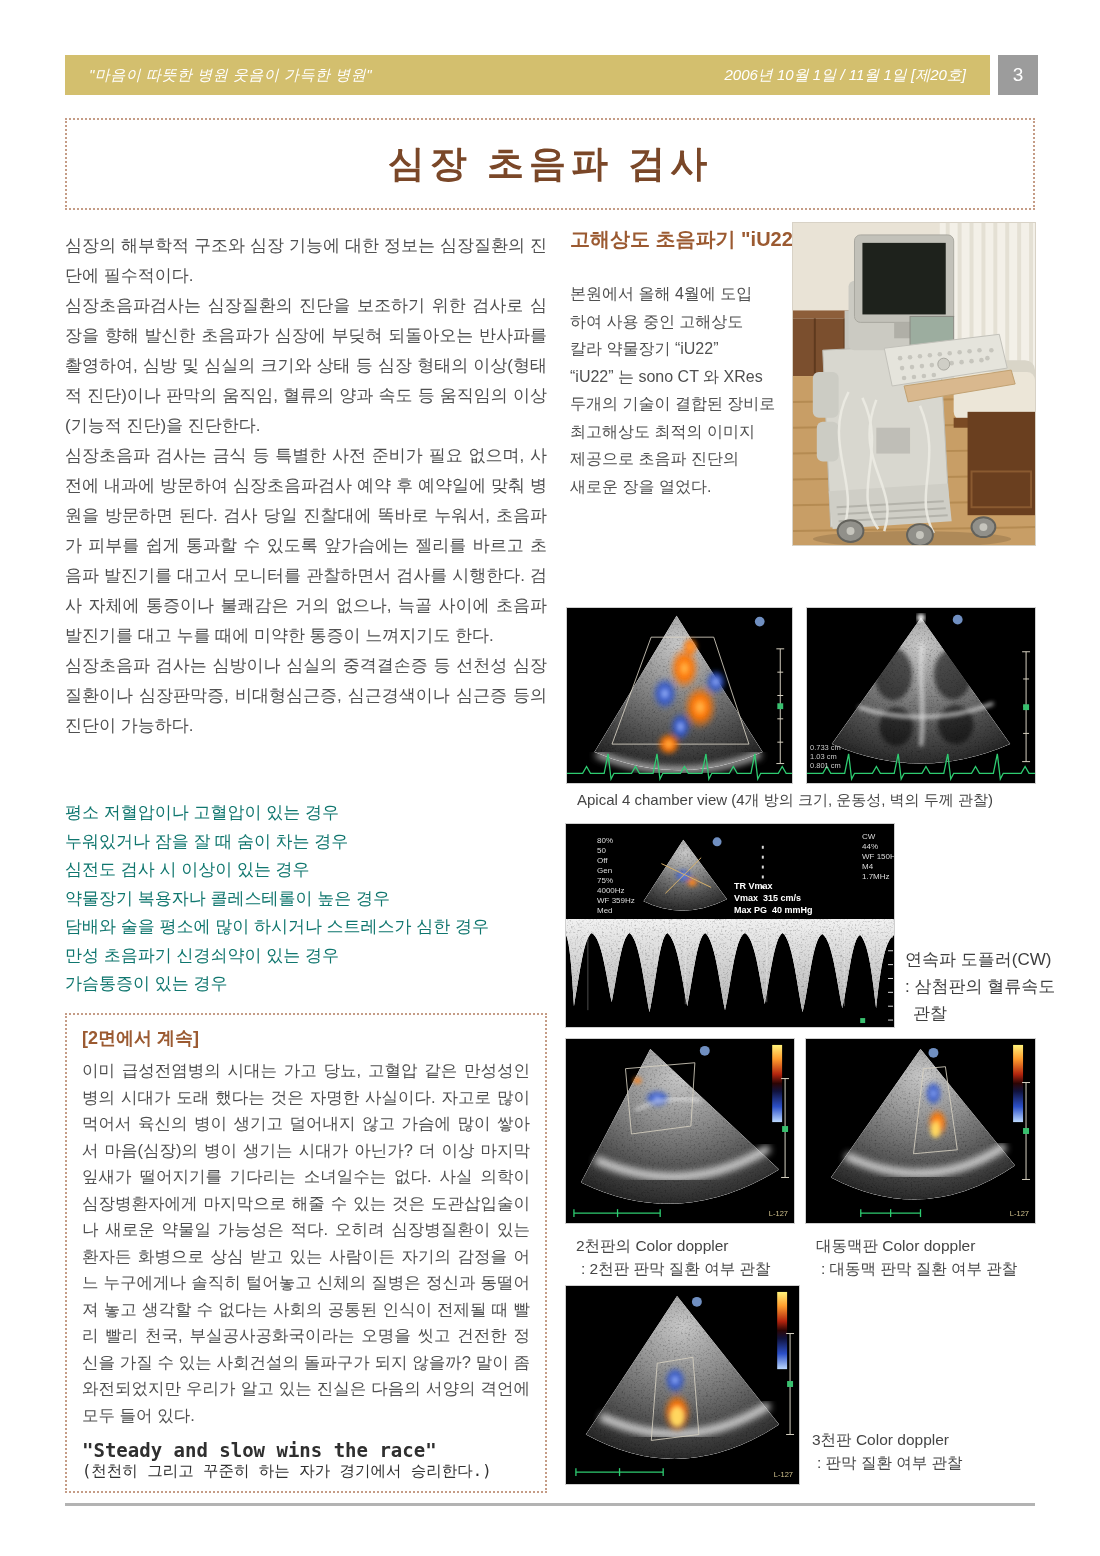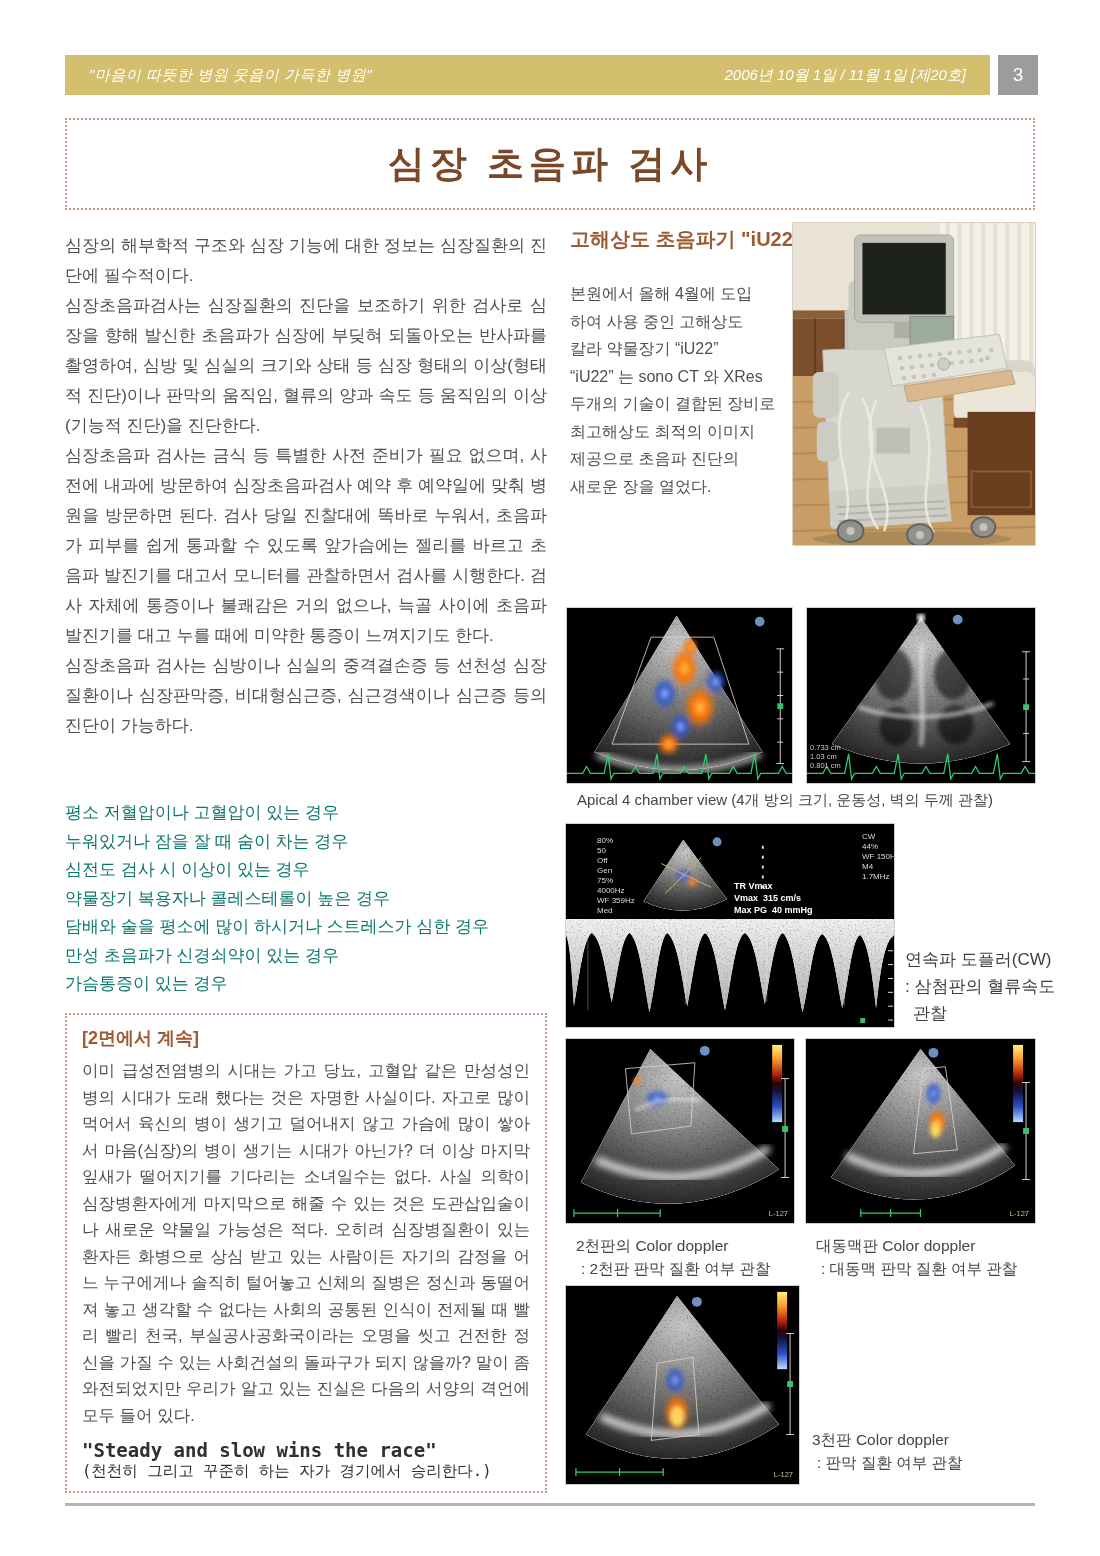--- a/index.html
+++ b/index.html
@@ -147,21 +147,21 @@
     <p>심장초음파 검사는 금식 등 특별한 사전 준비가 필요 없으며, 사전에 내과에 방문하여 심장초음파검사 예약 후 예약일에 맞춰 병원을 방문하면 된다. 검사 당일 진찰대에 똑바로 누워서, 초음파가 피부를 쉽게 통과할 수 있도록 앞가슴에는 젤리를 바르고 초음파 발진기를 대고서 모니터를 관찰하면서 검사를 시행한다. 검사 자체에 통증이나 불쾌감은 거의 없으나, 늑골 사이에 초음파 발진기를 대고 누를 때에 미약한 통증이 느껴지기도 한다.</p>
     <p>심장초음파 검사는 심방이나 심실의 중격결손증 등 선천성 심장 질환이나 심장판막증, 비대형심근증, 심근경색이나 심근증 등의 진단이 가능하다.</p>
   </div>
 
   <div class="cases-list">
     <div>평소 저혈압이나 고혈압이 있는 경우</div>
     <div>누워있거나 잠을 잘 때 숨이 차는 경우</div>
     <div>심전도 검사 시 이상이 있는 경우</div>
     <div>약물장기 복용자나 콜레스테롤이 높은 경우</div>
     <div>담배와 술을 평소에 많이 하시거나 스트레스가 심한 경우</div>
-    <div>만성 초음파가 신경쇠약이 있는 경우</div>
+    <div>만성 초음파기 신경쇠약이 있는 경우</div>
     <div>가슴통증이 있는 경우</div>
   </div>
 
   <div class="cont-box">
     <div class="cont-label">[2면에서 계속]</div>
     <div class="cont-body">이미 급성전염병의 시대는 가고 당뇨, 고혈압 같은 만성성인병의 시대가 도래 했다는 것은 자명한 사실이다. 자고로 많이 먹어서 육신의 병이 생기고 덜어내지 않고 가슴에 많이 쌓아서 마음(심장)의 병이 생기는 시대가 아닌가? 더 이상 마지막 잎새가 떨어지기를 기다리는 소녀일수는 없다. 사실 의학이 심장병환자에게 마지막으로 해줄 수 있는 것은 도관삽입술이나 새로운 약물일 가능성은 적다. 오히려 심장병질환이 있는 환자든 화병으로 상심 받고 있는 사람이든 자기의 감정을 어느 누구에게나 솔직히 털어놓고 신체의 질병은 정신과 동떨어져 놓고 생각할 수 없다는 사회의 공통된 인식이 전제될 때 빨리 빨리 천국, 부실공사공화국이라는 오명을 씻고 건전한 정신을 가질 수 있는 사회건설의 돌파구가 되지 않을까? 말이 좀 와전되었지만 우리가 알고 있는 진실은 다음의 서양의 격언에 모두 들어 있다.</div>
     <div class="quote-en">"Steady and slow wins the race"</div>
     <div class="quote-ko">(천천히 그리고 꾸준히 하는 자가 경기에서 승리한다.)</div>
   </div>
 

